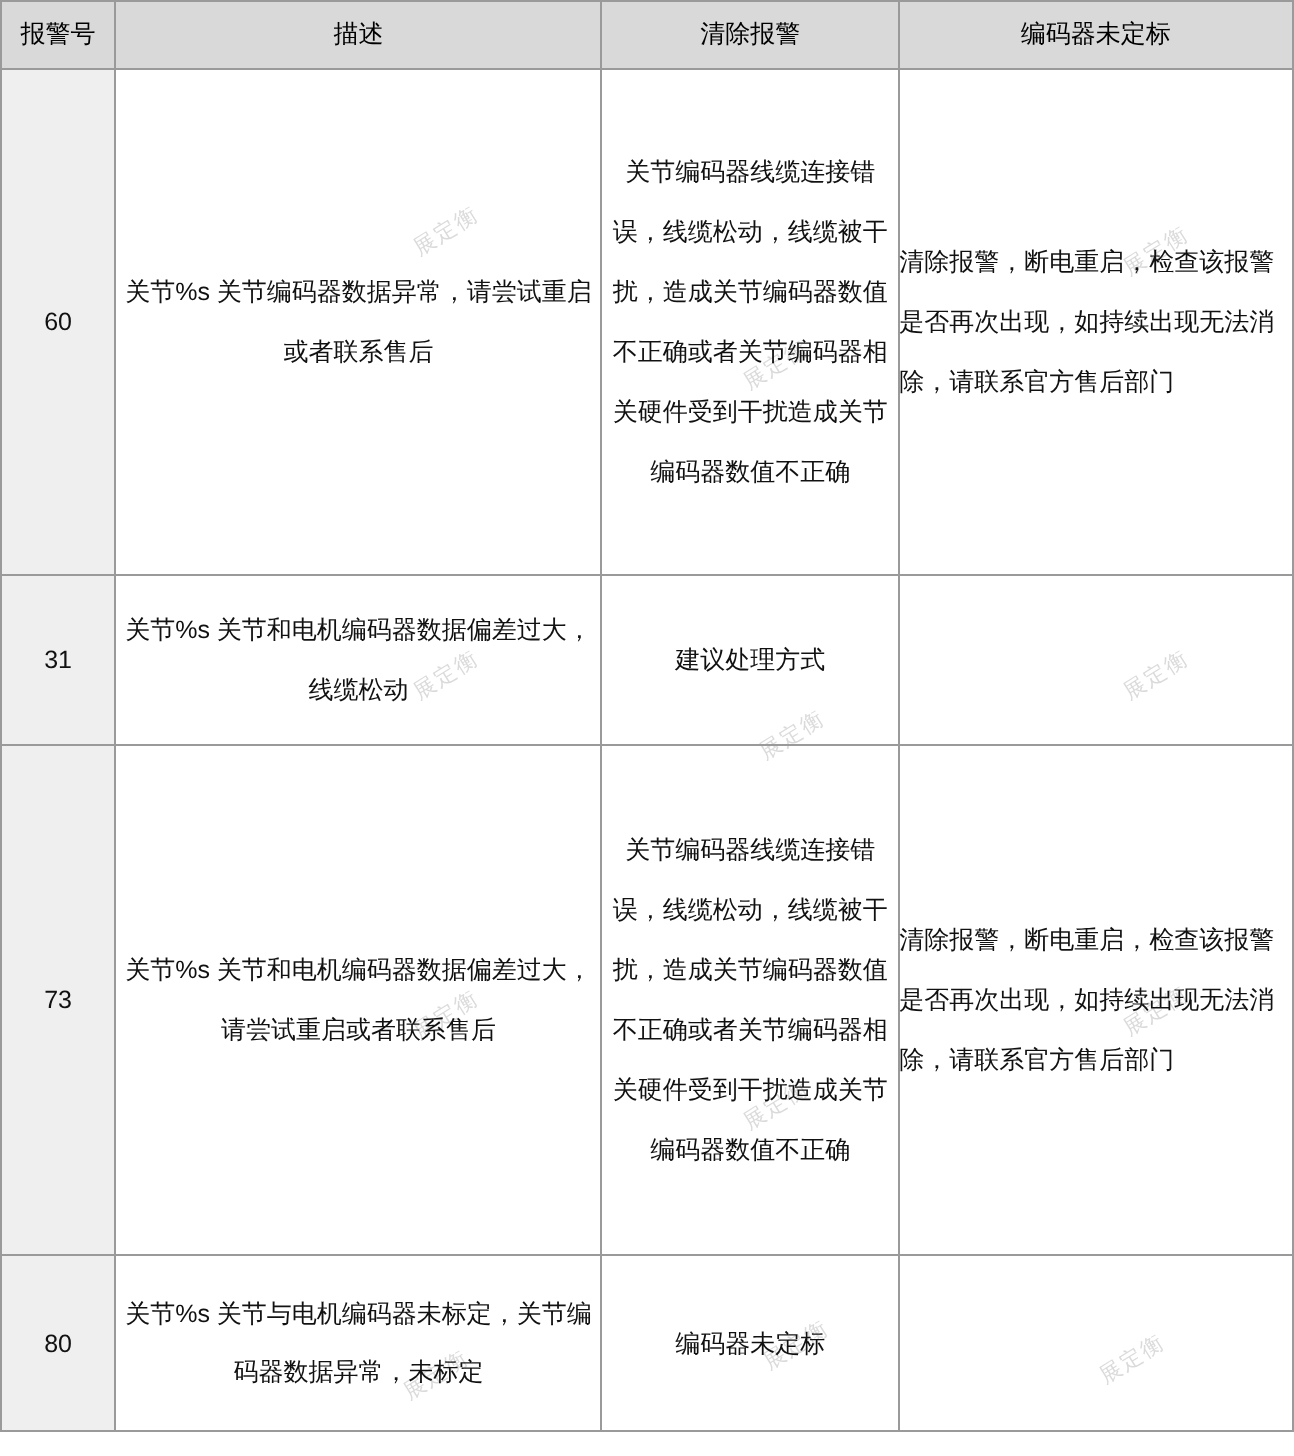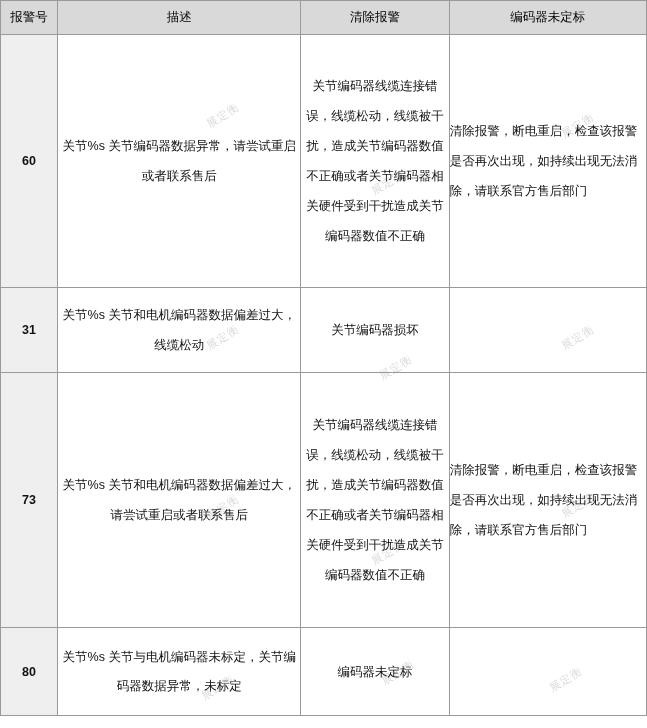--- a/index.html
+++ b/index.html
@@ -46,21 +46,21 @@
     font-size: 12.5px;
     font-weight: normal;
     text-align: center;
     color: #000000;
   }
 
   .code-cell {
     background: #efefef;
     text-align: center;
     font-size: 12.5px;
-    font-weight: bold;
+    font-weight: normal;
     color: #111;
   }
   .text-cell {
     font-size: 12.5px;
     line-height: 30px;
     color: #111;
     padding: 6px 10px;
   }
   .desc-cell {
     text-align: center;
@@ -132,21 +132,21 @@
     <tbody>
       <tr style="height:253px;">
         <td class="code-cell">60</td>
         <td class="text-cell desc-cell">关节%s 关节编码器数据异常，请尝试重启或者联系售后</td>
         <td class="text-cell cause-cell">关节编码器线缆连接错误，线缆松动，线缆被干扰，造成关节编码器数值不正确或者关节编码器相关硬件受到干扰造成关节编码器数值不正确</td>
         <td class="text-cell advice-cell">清除报警，断电重启，检查该报警是否再次出现，如持续出现无法消除，请联系官方售后部门</td>
       </tr>
       <tr style="height:85px;">
         <td class="code-cell">31</td>
         <td class="text-cell desc-cell">关节%s 关节和电机编码器数据偏差过大，线缆松动</td>
-        <td class="text-cell cause-cell">关节编码器损坏</td>
+        <td class="text-cell cause-cell">建议处理方式</td>
         <td class="text-cell advice-cell"></td>
       </tr>
       <tr style="height:255px;">
         <td class="code-cell">73</td>
         <td class="text-cell desc-cell">关节%s 关节和电机编码器数据偏差过大，请尝试重启或者联系售后</td>
         <td class="text-cell cause-cell">关节编码器线缆连接错误，线缆松动，线缆被干扰，造成关节编码器数值不正确或者关节编码器相关硬件受到干扰造成关节编码器数值不正确</td>
         <td class="text-cell advice-cell">清除报警，断电重启，检查该报警是否再次出现，如持续出现无法消除，请联系官方售后部门</td>
       </tr>
       <tr style="height:88px;">
         <td class="code-cell">80</td>

